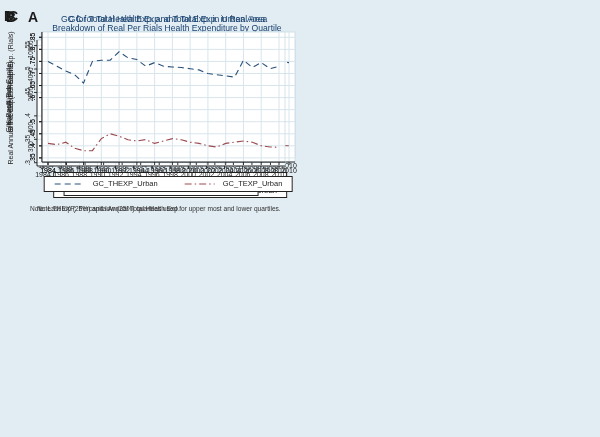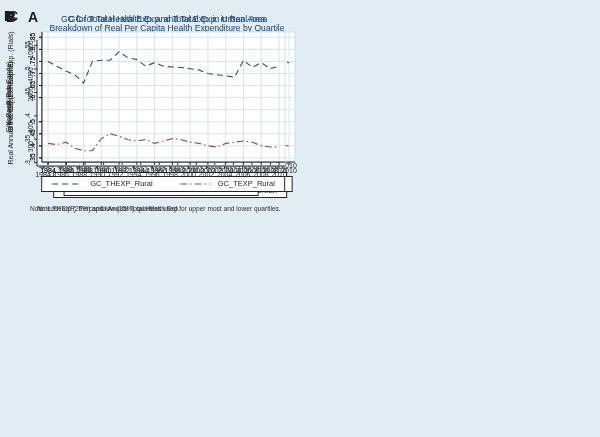--- a/index.html
+++ b/index.html
@@ -23,21 +23,21 @@
   .legend .entry{display:flex;align-items:center;gap:7px;white-space:nowrap;line-height:1;}
   .note{position:absolute;font-size:6.6px;color:#333;white-space:nowrap;line-height:1;}
 </style>
 </head>
 <body>
 
 <div class="figure">
 
   <section class="panel" id="panel-a">
     <div class="panel-letter" style="left:28px;top:10px">A</div>
-    <div class="chart-title" style="left:167px;top:24px">Breakdown of Real Per Capita Health Expenditure by Quartile</div>
+    <div class="chart-title" style="left:167px;top:24px">Breakdown of Real Per Rials Health Expenditure by Quartile</div>
     <div class="y-label" style="left:10px;top:98px">Real Annual Per Capita Health Exp. (Rials)</div>
     <svg class="plot" width="300" height="219">
         <rect x="40" y="40" width="255" height="117" fill="#ffffff" stroke="#c9dce5" stroke-width="0.8"></rect>
         <line x1="40" y1="146.45254172984684" x2="295" y2="146.45254172984684" stroke="#d8e5ec" stroke-width="1"></line>
         <line x1="40" y1="127.25225534338256" x2="295" y2="127.25225534338256" stroke="#d8e5ec" stroke-width="1"></line>
         <line x1="40" y1="93.90201849195623" x2="295" y2="93.90201849195623" stroke="#d8e5ec" stroke-width="1"></line>
         <line x1="40" y1="74.7017321054919" x2="295" y2="74.7017321054919" stroke="#d8e5ec" stroke-width="1"></line>
         <line x1="40" y1="49.32033410134137" x2="295" y2="49.32033410134137" stroke="#d8e5ec" stroke-width="1"></line>
         <line x1="46" y1="40" x2="46" y2="157" stroke="#d8e5ec" stroke-width="1"></line>
         <line x1="64.6923076923077" y1="40" x2="64.6923076923077" y2="157" stroke="#d8e5ec" stroke-width="1"></line>
@@ -391,29 +391,15 @@
         <text x="225.6923076923077" y="173" font-size="7" text-anchor="middle">2004</text>
         <line x1="243.46153846153845" y1="162" x2="243.46153846153845" y2="165" stroke="#1a1a1a" stroke-width="0.9"></line>
         <text x="243.46153846153845" y="173" font-size="7" text-anchor="middle">2006</text>
         <line x1="261.2307692307693" y1="162" x2="261.2307692307693" y2="165" stroke="#1a1a1a" stroke-width="0.9"></line>
         <text x="261.2307692307693" y="173" font-size="7" text-anchor="middle">2008</text>
         <line x1="279" y1="162" x2="279" y2="165" stroke="#1a1a1a" stroke-width="0.9"></line>
         <text x="279" y="173" font-size="7" text-anchor="middle">2010</text>
         <polyline points="48.0,61.4 56.9,66.2 65.8,71.1 74.7,74.7 83.5,83.1 92.4,61.4 101.3,60.2 110.2,60.2 119.1,51.8 128.0,57.8 136.8,59.5 145.7,66.2 154.6,62.6 163.5,66.2 172.4,67.0 181.3,67.5 190.2,68.7 199.0,69.9 207.9,73.5 216.8,74.7 225.7,75.9 234.6,77.1 243.5,60.2 252.3,67.5 261.2,62.6 270.1,68.7 279.0,66.2" fill="none" stroke="#27507a" stroke-width="1.1" stroke-dasharray="6,4"></polyline>
         <polyline points="48.0,143.4 56.9,144.6 65.8,142.2 74.7,148.3 83.5,150.7 92.4,150.7 101.3,138.6 110.2,133.8 119.1,136.2 128.0,139.8 136.8,141.0 145.7,139.6 154.6,143.4 163.5,141.0 172.4,138.6 181.3,139.8 190.2,142.2 199.0,143.4 207.9,145.8 216.8,147.0 225.7,143.4 234.6,142.2 243.5,141.0 252.3,142.2 261.2,145.8 270.1,147.0 279.0,147.3" fill="none" stroke="#9b4a50" stroke-width="1.1" stroke-dasharray="7,3,1.5,3"></polyline>
       </svg>
-    <div class="legend" style="left:163px;top:176px">
-        <span class="entry">
-          <svg width="32" height="6">
-            <line x1="1" y1="3" x2="31" y2="3" stroke="#27507a" stroke-width="1.2" stroke-dasharray="6,4"></line>
-          </svg>
-          <span>GC_THEXP_Rural</span>
-        </span>
-        <span class="entry">
-          <svg width="32" height="6">
-            <line x1="1" y1="3" x2="31" y2="3" stroke="#9b4a50" stroke-width="1.2" stroke-dasharray="7,3,1.5,3"></line>
-          </svg>
-          <span>GC_TEXP_Rural</span>
-        </span>
-      </div>
   </section>
 
 </div>
 
 </body></html>

